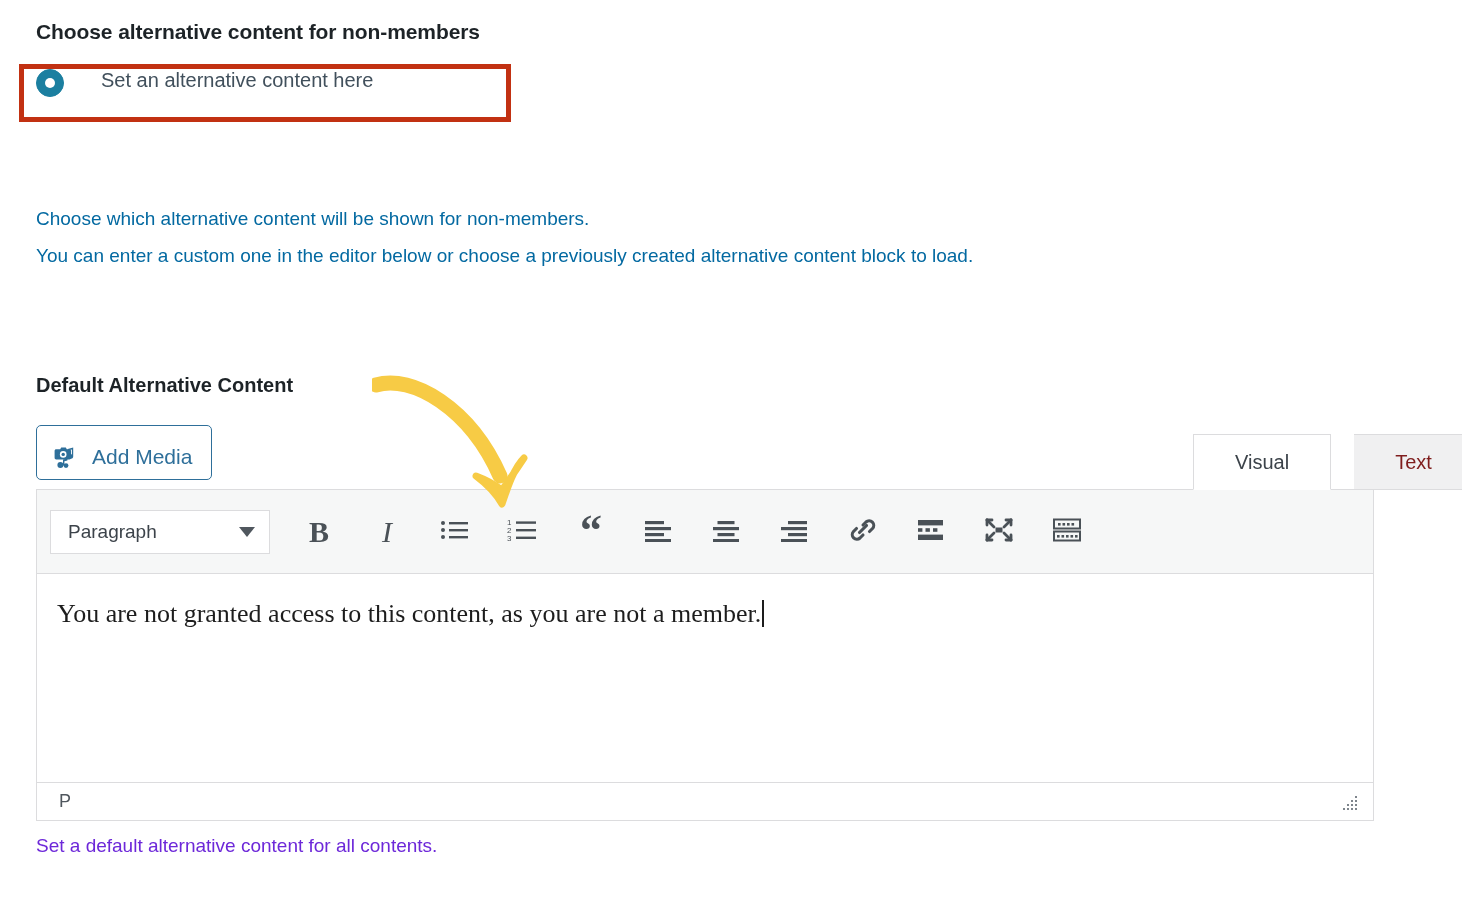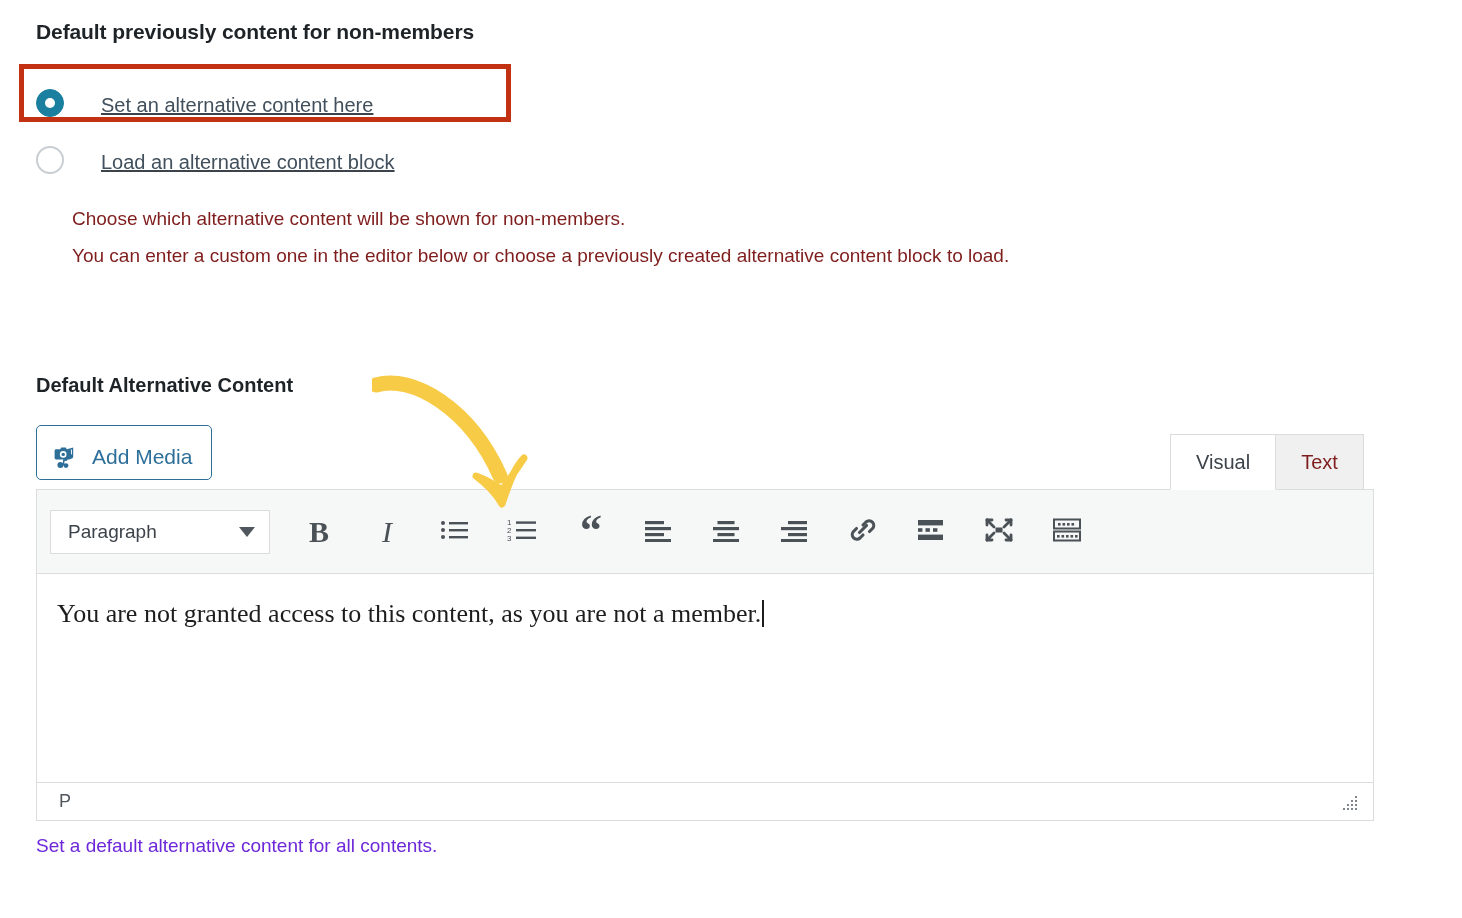--- a/index.html
+++ b/index.html
@@ -30,24 +30,23 @@
 
   
   .radio-group {
     position: absolute;
     left: 36px;
     top: 64px;
     width: 1000px;
   }
   .radio-row {
     display: flex;
-    align-items: flex-end;
+    align-items: flex-start;
     height: 52px;
     position: relative;
-    text-decoration: underline;
   }
   .radio-row.highlighted {
     box-sizing: border-box;
     width: 492px;
     border: 5px solid #c23112;
     height: 58px;
     margin-left: -17px;
     padding-left: 12px;
   }
   .radio-mark {
@@ -86,22 +85,21 @@
   }
 
   
   .description {
     position: absolute;
     left: 36px;
     top: 200px;
     width: 1300px;
     font-size: 19px;
     line-height: 37px;
-    color: #7f1d1d;
-    margin-left: 36px;
+    color: #0369a1;
   }
 
   
   .field-label {
     position: absolute;
     left: 36px;
     top: 374px;
     font-size: 20px;
     font-weight: bold;
     color: #1d2327;
@@ -144,28 +142,29 @@
     position: absolute;
     left: 1170px;
     top: 434px;
     display: flex;
     align-items: flex-end;
     z-index: 4;
   }
   .editor-tab {
     box-sizing: border-box;
     height: 56px;
-    padding: 0 25px;
+    padding: 0 41px;
     display: flex;
     align-items: center;
     justify-content: center;
     font-size: 20px;
     border: 1px solid #dcdcde;
     color: #50575e;
     cursor: pointer;
+    margin-left: 23px;
   }
   .editor-tab.active {
     background: #ffffff;
     border-bottom-color: #ffffff;
     color: #3c434a;
   }
   .editor-tab.inactive {
     background: #f0f0f1;
     border-left: none;
     color: #7f1d1d;
@@ -310,33 +309,29 @@
     top: 358px;
     width: 210px;
     height: 160px;
     pointer-events: none;
     z-index: 6;
   }
 </style>
 </head>
 <body>
 
-<div class="section-heading">Default previously content for non-members</div>
+<div class="section-heading">Choose alternative content for non-members</div>
 
 <div class="radio-group">
 
   <div class="radio-row highlighted">
     <span class="radio-mark checked"></span>
     <span class="radio-label">Set an alternative content here</span>
   </div>
 
-  <div class="radio-row">
-    <span class="radio-mark unchecked"></span>
-    <span class="radio-label">Load an alternative content block</span>
-  </div>
 
 </div>
 
 <div class="description">
   <div>Choose which alternative content will be shown for non-members.</div>
   <div>You can enter a custom one in the editor below or choose a previously created alternative content block to load.</div>
 </div>
 
 <div class="field-label">Default Alternative Content</div>
 

